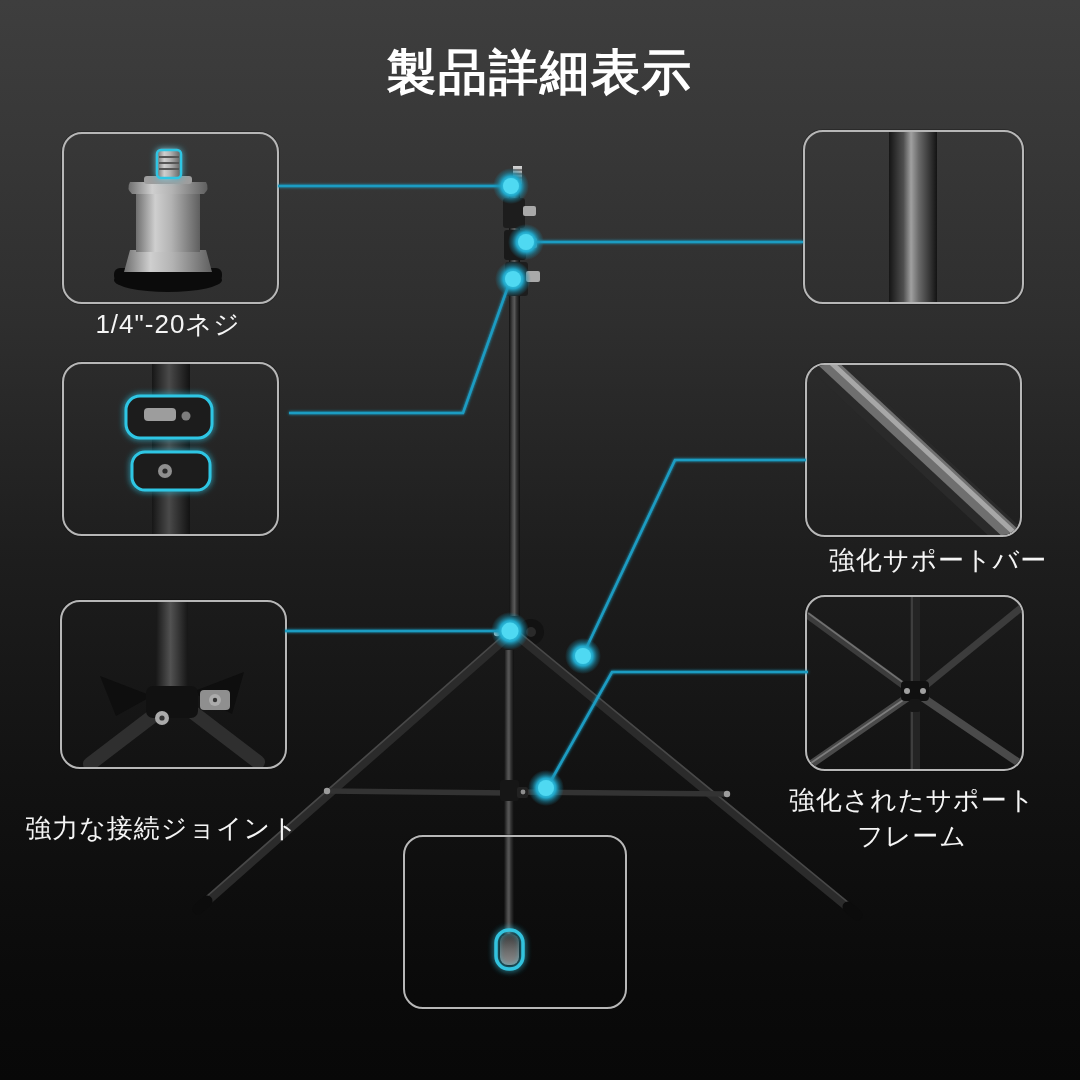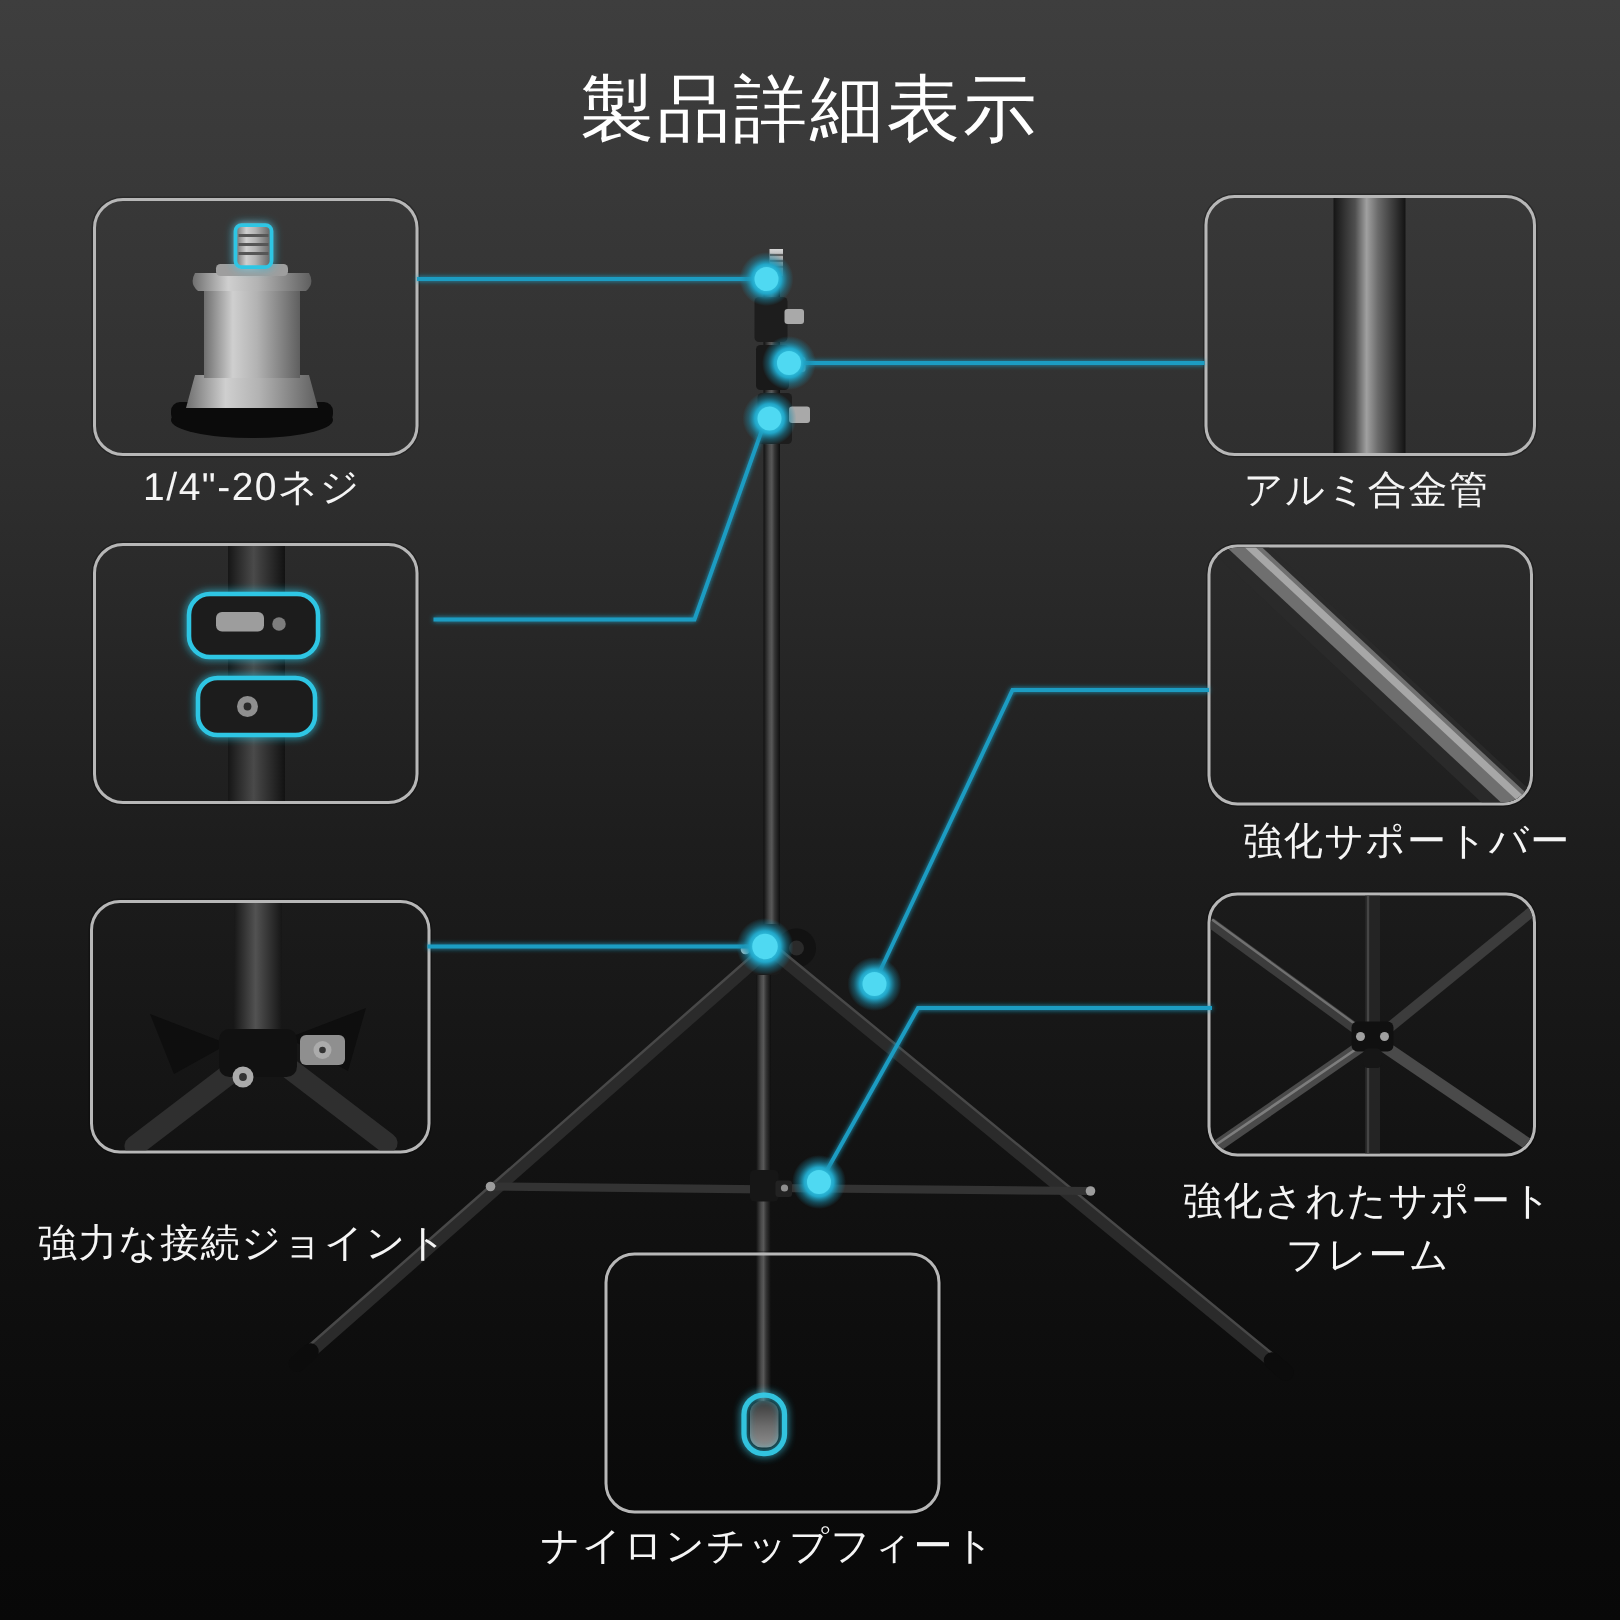--- a/index.html
+++ b/index.html
@@ -3,21 +3,21 @@
 <meta charset="utf-8">
 <style>
   html,body{margin:0;padding:0;background:#000;}
   #stage{
     position:relative;width:1080px;height:1080px;overflow:hidden;
     background:linear-gradient(180deg,#3e3e3e 0%,#383838 12%,#2e2e2e 30%,#1d1d1d 52%,#121212 72%,#0a0a0a 92%,#080808 100%);
     font-family:"Liberation Sans","DejaVu Sans",sans-serif;
   }
   #title{
     position:absolute;top:40px;left:0;width:100%;text-align:center;
-    color:#ffffff;font-size:49px;font-weight:400;letter-spacing:2px;margin:0;
+    color:#ffffff;font-size:49px;font-weight:700;letter-spacing:2px;margin:0;
   }
   .callout{
     position:absolute;border:2px solid #b7b7b7;border-radius:20px;overflow:hidden;
     box-shadow:0 0 0 1px rgba(0,0,0,.25);
   }
   .callout svg{display:block;}
   .callout-label{
     position:absolute;color:#f5f5f5;font-size:26px;font-weight:500;letter-spacing:1px;
     white-space:nowrap;transform:translateX(-50%);text-align:center;line-height:36px;
   }
@@ -151,21 +151,20 @@
           <stop offset="0" stop-color="#151515"></stop>
             <stop offset="0.3" stop-color="#4f4f4f"></stop>
           <stop offset="0.46" stop-color="#a0a0a0"></stop>
             <stop offset="0.62" stop-color="#6a6a6a"></stop>
           <stop offset="1" stop-color="#131313"></stop>
         </linearGradient>
       </defs>
       <rect x="84" y="-2" width="48" height="174" fill="url(#tb)"></rect>
     </svg>
   </div>
-  <div class="callout-label" style="left:911px;top:308px;">アルミ合金管</div>
 
   <div class="callout" style="left:62px;top:362px;width:213px;height:170px;">
     <svg width="213" height="170" viewBox="0 0 213 170">
       <defs>
         <linearGradient id="blkpole" x1="0" y1="0" x2="1" y2="0">
           <stop offset="0" stop-color="#161616"></stop>
             <stop offset="0.45" stop-color="#4a4a4a"></stop>
           <stop offset="0.6" stop-color="#3a3a3a"></stop>
             <stop offset="1" stop-color="#121212"></stop>
         </linearGradient>
@@ -239,21 +238,20 @@
       <circle cx="116" cy="94" r="3" fill="#a0a0a0"></circle>
       <rect x="102" y="102" width="12" height="13" rx="3" fill="#161616"></rect>
     </svg>
   </div>
   <div class="callout-label" style="left:912px;top:782px;">
     <span>強化されたサポート</span><br>
     <span>フレーム</span>
   </div>
 
   <div class="callout" style="left:403px;top:835px;width:220px;height:170px;background:transparent;"></div>
-  <div class="callout-label" style="left:512px;top:1012px;">ナイロンチップフィート</div>
 
   <svg class="layer" width="1080" height="1080" viewBox="0 0 1080 1080">
     <defs>
       <radialGradient id="dotG">
         <stop offset="0" stop-color="#9df0fc"></stop>
         <stop offset="0.28" stop-color="#3fd2ee"></stop>
         <stop offset="0.55" stop-color="#21a6c8"></stop>
         <stop offset="0.78" stop-color="#1a8caa" stop-opacity="0.45"></stop>
         <stop offset="1" stop-color="#1a8caa" stop-opacity="0"></stop>
       </radialGradient>

